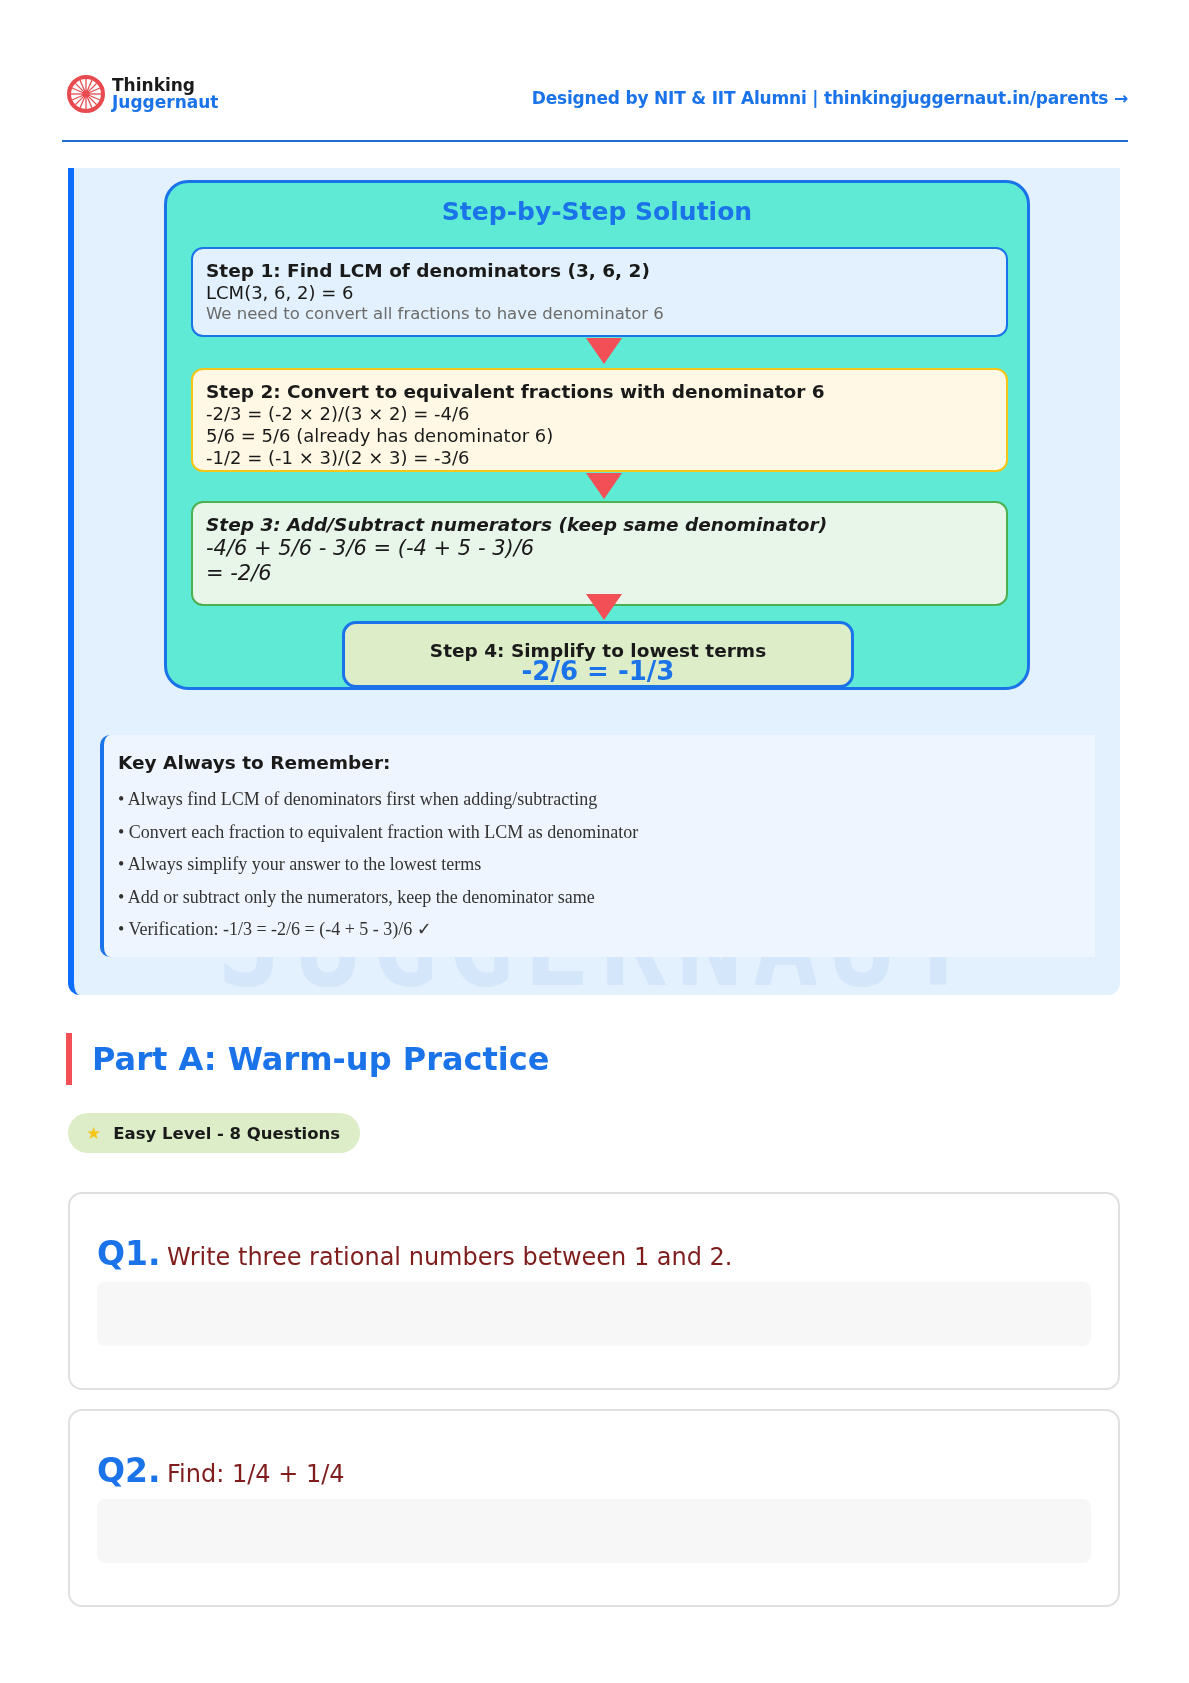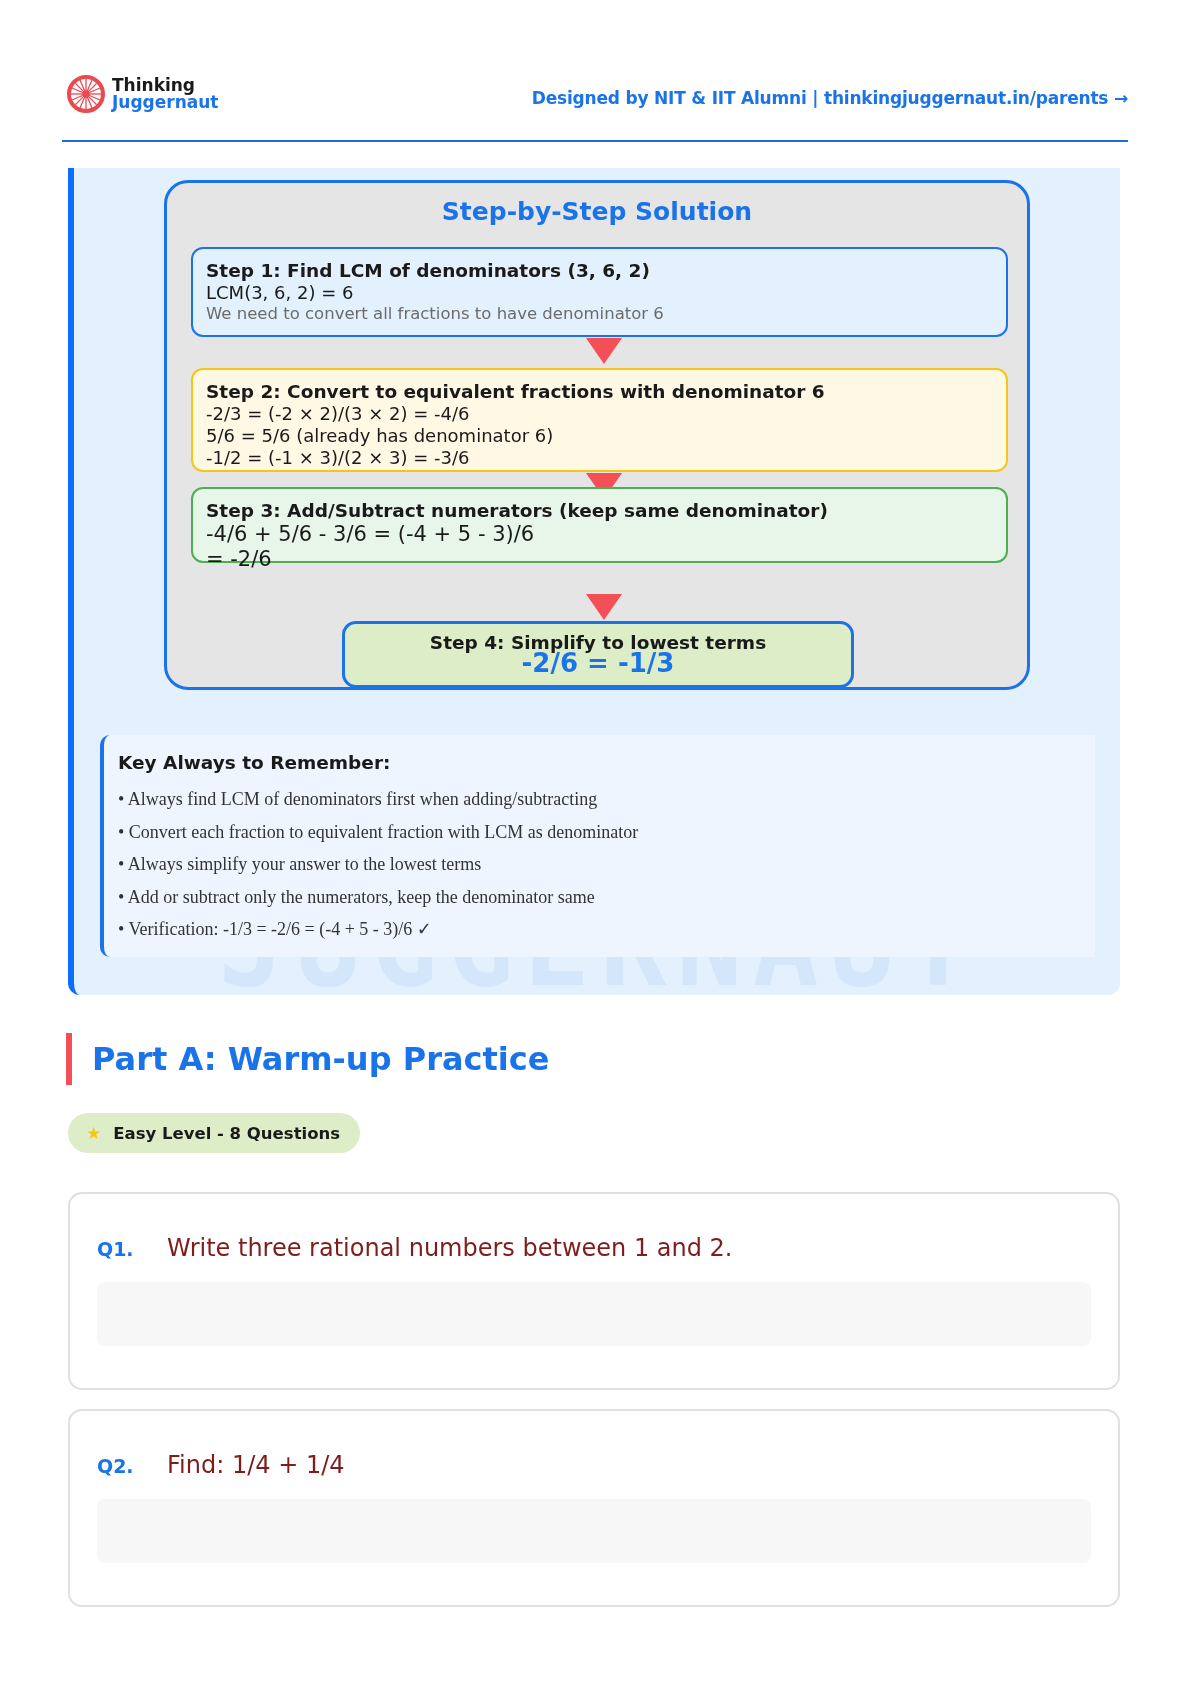--- a/index.html
+++ b/index.html
@@ -12,32 +12,32 @@
   .logo-wheel { width: 40px; height: 40px; }
   .logo-text { margin-left: 6px; line-height: 17px; font-family: "DejaVu Sans", sans-serif; font-weight: bold; }
   .logo-text .l1 { color: #1a1a1a; font-size: 17px; }
   .logo-text .l2 { color: #1a73e8; font-size: 17px; }
   .header-tagline { position: absolute; right: 0; top: 18px; font-size: 17px; font-weight: bold; color: #1a73e8; font-family: "DejaVu Sans", sans-serif; letter-spacing: -0.2px; }
 
   
   .panel { position: absolute; left: 68px; top: 168px; width: 1052px; height: 827px; background: #e3f0fd; border-left: 6px solid #0d6efd; border-radius: 0 0 12px 12px; }
   .watermark { position: absolute; left: 200px; top: 700px; width: 800px; color: rgba(160,195,240,0.22); font-family: "DejaVu Sans Mono", monospace; font-weight: bold; font-size: 110px; line-height: 165px; text-align: center; letter-spacing: 10px; pointer-events: none; z-index: 1; }
 
-  .solution-box { position: absolute; left: 164px; top: 180px; width: 866px; height: 510px; background: #e5e5e5; border: 3px solid #1a73e8; border-radius: 24px; }
+  .solution-box { position: absolute; left: 164px; top: 180px; width: 866px; height: 510px; background: #5eead4; border: 3px solid #1a73e8; border-radius: 24px; }
   .solution-title { position: absolute; left: 0; right: 0; top: 14px; text-align: center; color: #1a73e8; font-size: 25px; font-weight: bold; font-family: "DejaVu Sans", sans-serif; }
 
   .step { position: absolute; left: 24px; width: 817px; border-radius: 12px; padding: 10px 13px; font-family: "DejaVu Sans", sans-serif; }
   .step .step-head { font-size: 18.5px; font-weight: bold; color: #1a1a1a; line-height: 23px; }
   .step .line { font-size: 18px; line-height: 22px; color: #1a1a1a; }
   .step .note { font-size: 16.5px; line-height: 20px; color: #6b6b6b; }
   .step1 { top: 64px; height: 90px; background: #e3f0fd; border: 2.5px solid #1a73e8; }
   .step2 { top: 185px; height: 104px; background: #fff8e5; border: 2.5px solid #f5c518; overflow: hidden; }
-  .step3 { top: 304px; height: 76px; background: #e8f5e9; border: 2.5px solid #4caf50; }
+  .step3 { top: 318px; height: 105px; background: #e8f5e9; border: 2.5px solid #4caf50; font-style: italic; }
   .step3 .line { font-size: 21px; line-height: 25px; }
-  .step4 { position: absolute; left: 175px; top: 438px; width: 512px; height: 67px; background: #dcedc8; border: 3px solid #1a73e8; border-radius: 14px; text-align: center; padding-top: 8px; }
+  .step4 { position: absolute; left: 175px; top: 438px; width: 512px; height: 67px; background: #dcedc8; border: 3px solid #1a73e8; border-radius: 14px; text-align: center; padding-top: 16px; }
   .step4 .step-head { font-size: 18.5px; font-weight: bold; color: #1a1a1a; line-height: 22px; }
   .step4 .result { font-size: 26px; font-weight: bold; color: #1a73e8; line-height: 26px; margin-top: -4px; }
 
   .arrow { position: absolute; left: 419px; width: 0; height: 0; border-left: 18px solid transparent; border-right: 18px solid transparent; border-top: 26px solid #f25056; }
   .a1 { top: 155px; }
   .a2 { top: 290px; }
   .a3 { top: 411px; }
 
   .keypoints { position: absolute; left: 100px; top: 735px; width: 995px; height: 222px; background: #eef5fe; border-left: 4px solid #1a73e8; border-radius: 10px 0 0 10px; padding: 16px 14px; z-index: 2; }
   .kp-title { font-size: 18.5px; font-weight: bold; color: #1a1a1a; line-height: 24px; margin-bottom: 8px; }
@@ -47,21 +47,21 @@
   .part-heading { position: absolute; left: 66px; top: 1033px; height: 52px; border-left: 6px solid #f25056; padding-left: 20px; }
   .part-title { font-size: 32px; font-weight: bold; color: #1a73e8; line-height: 52px; font-family: "DejaVu Sans", sans-serif; }
   .level-badge { position: absolute; left: 68px; top: 1113px; height: 40px; padding: 0 20px 0 18px; background: #dcedc8; border-radius: 20px; display: flex; align-items: center; }
   .level-badge .star { color: #f5c518; font-size: 17px; margin-right: 12px; }
   .level-badge .label { font-size: 16.5px; font-weight: bold; color: #1a1a1a; }
 
   .question { position: absolute; left: 68px; width: 1052px; height: 198px; background: #fff; border: 2px solid #e0e0e0; border-radius: 14px; }
   .q1 { top: 1192px; }
   .q2 { top: 1409px; }
   .q-row { position: absolute; left: 27px; top: 40px; display: flex; align-items: baseline; }
-  .q-num { color: #1a73e8; font-weight: bold; font-size: 19px; width: 70px; }
+  .q-num { color: #1a73e8; font-weight: bold; font-size: 33px; width: 70px; }
   .q-text { font-size: 24px; color: #7f1d1d; text-align: right; }
   .answer-area { position: absolute; left: 27px; right: 27px; top: 88px; height: 64px; background: #f7f7f7; border-radius: 8px; }
 </style>
 </head>
 <body>
 
 <div class="header">
   <div class="logo">
     <svg class="logo-wheel" viewBox="0 0 40 40">
       <circle cx="20" cy="20" r="17" fill="#fff" stroke="#e84a4f" stroke-width="4"></circle>

